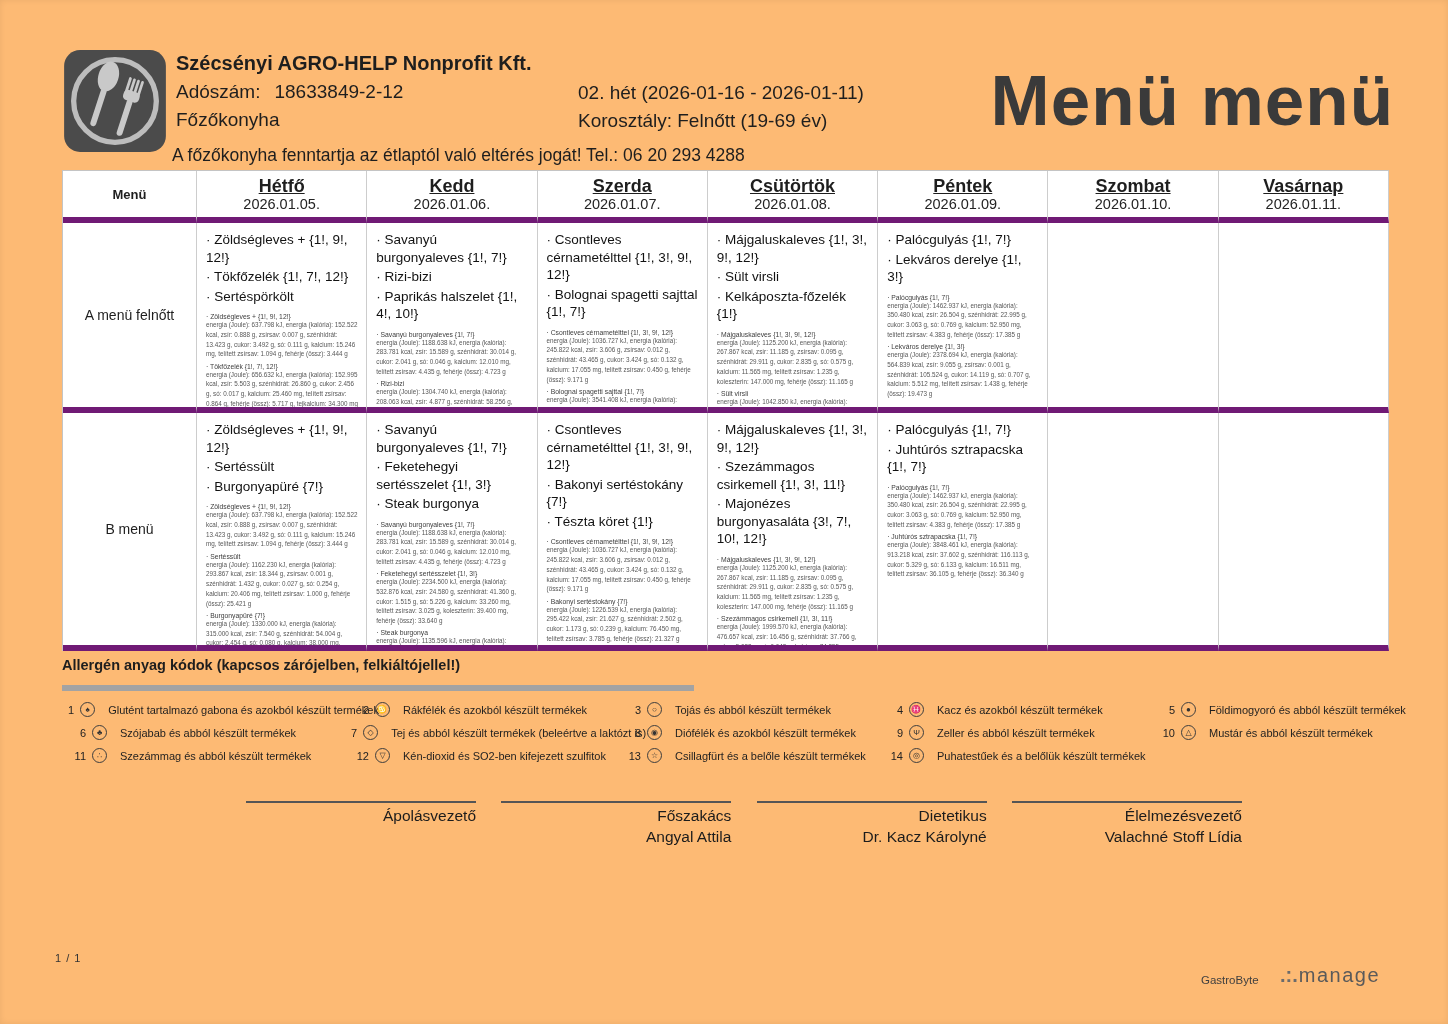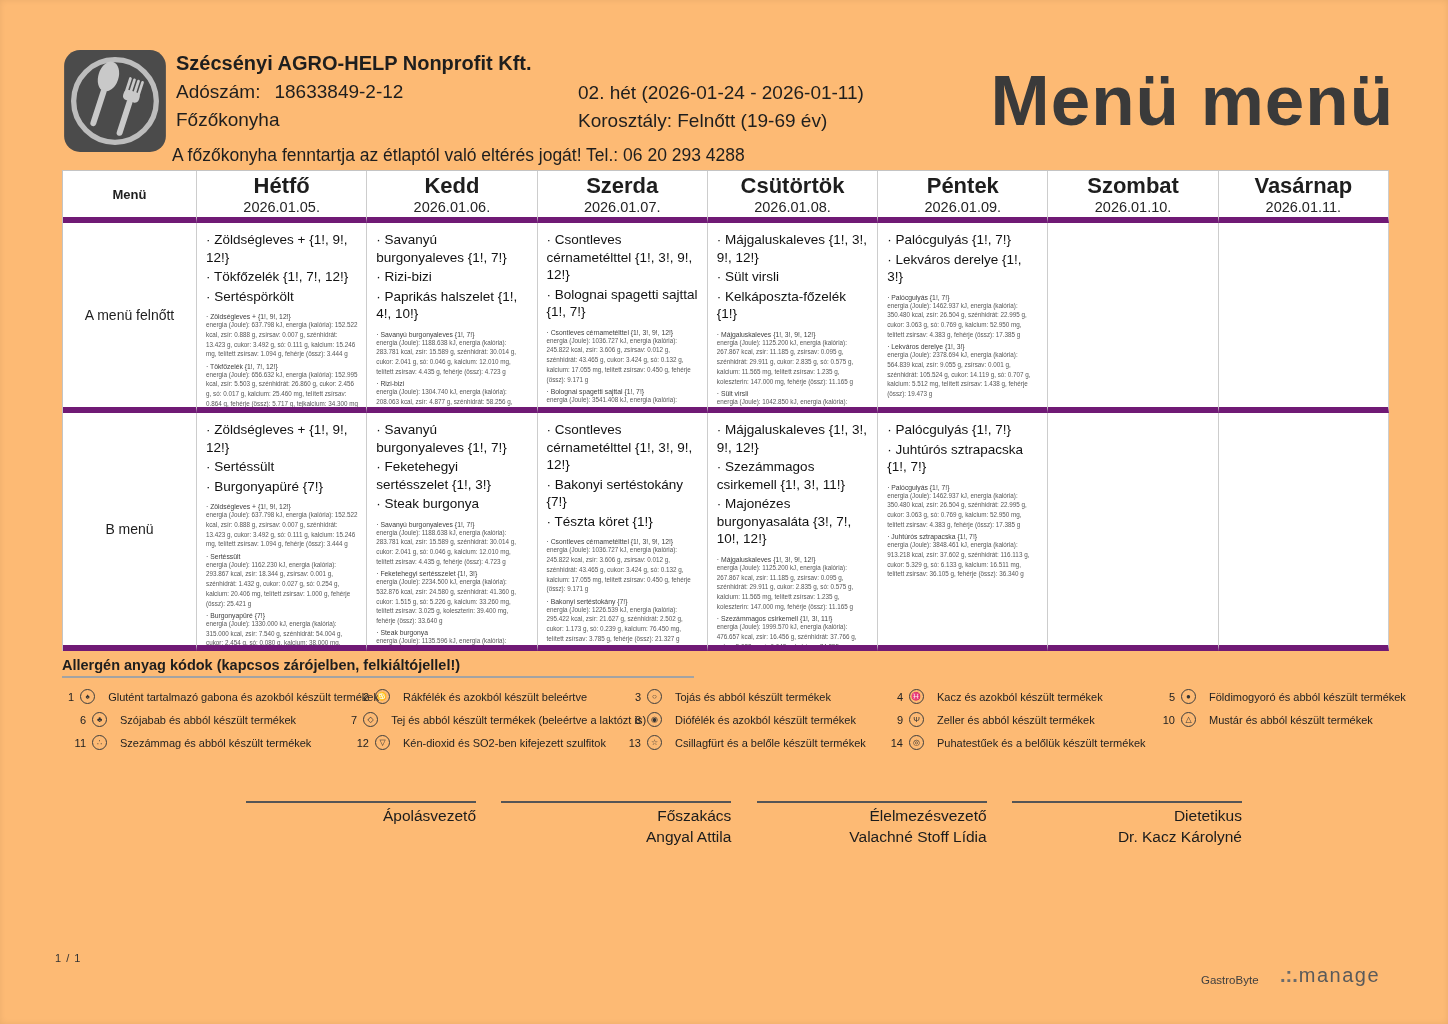--- a/index.html
+++ b/index.html
@@ -16,33 +16,33 @@
   .age{position:absolute;left:578px;top:110px;font-size:19px;}
   .doc-title{position:absolute;right:54px;top:60px;font-size:71px;font-weight:bold;color:#3a3a3a;letter-spacing:1px;}
   .disclaimer{position:absolute;left:172px;top:145px;font-size:17.5px;}
   
   .menu-table{position:absolute;left:62px;top:170px;width:1326px;display:grid;
               grid-template-columns:134px repeat(7,1fr);
               border-top:1px solid #c4c4c4;border-left:1px solid #c4c4c4;background:#fff;}
   .cell{border-right:1px solid #cdcdcd;border-bottom:6px solid #701a75;box-sizing:border-box;overflow:hidden;}
   .hdr{height:52px;display:flex;flex-direction:column;align-items:center;justify-content:center;}
   .corner{font-weight:bold;font-size:13px;}
-  .day-name{font-weight:bold;font-size:22px;line-height:1.15;}
+  .day-name{font-weight:bold;font-size:18px;line-height:1.15;text-decoration:underline;}
   .day-date{font-size:14.5px;color:#242424;}
   .rowlab{display:flex;align-items:center;justify-content:center;font-weight:normal;font-size:14px;text-align:center;padding:0 10px;}
   .rA{height:190px;} .rB{height:238px;}
   .body{padding:8px 8px 4px 9px;}
   .item{font-size:13.5px;line-height:1.3;color:#121212;margin-bottom:2px;}
   .details{margin-top:8px;}
   .d-dish{font-size:6.8px;color:#3d3d3d;margin-top:3.5px;}
   .d-info{font-size:6.3px;color:#575757;line-height:1.55;}
   
   .allergens{position:absolute;left:62px;top:656px;width:1335px;}
   .a-title{font-weight:bold;font-size:14.5px;display:inline-block;width:632px;
-           border-bottom:2px solid #a3a3a3;padding-bottom:3px;box-sizing:border-box;}
+           border-bottom:6px solid #a3a3a3;padding-bottom:12px;box-sizing:border-box;}
   .allergen-grid{display:grid;grid-template-columns:283px 272px 262px 272px auto;margin-top:11px;margin-left:6px;}
   .aitem{display:flex;align-items:center;margin-bottom:8px;}
   .anum{width:18px;text-align:right;font-size:11px;margin-right:6px;color:#222;}
   .aicon{width:15px;height:15px;border:1.2px solid #3e3e3e;border-radius:50%;display:inline-flex;
          align-items:center;justify-content:center;font-size:8px;line-height:1;color:#333;
          margin-right:13px;box-sizing:border-box;flex:0 0 auto;}
   .albl{font-size:11px;color:#1f1f1f;white-space:nowrap;}
   
   .signatures{position:absolute;left:246px;top:801px;width:996px;display:flex;justify-content:space-between;}
   .sig{width:230px;border-top:2px solid #555;padding-top:4px;text-align:right;}
@@ -73,21 +73,21 @@
         <rect x="55.5" y="36" width="15.6" height="10" rx="4"></rect>
         <rect x="60.6" y="44" width="5.6" height="36" rx="2.8"></rect>
       </g>
     </svg>
   </div>
   <div class="company">Szécsényi AGRO-HELP Nonprofit Kft.</div>
   <div class="tax-line">
     <span>Adószám:</span><span class="val">18633849-2-12</span>
   </div>
   <div class="kitchen">Főzőkonyha</div>
-  <div class="week">02. hét (2026-01-24 - 2026-01-11)</div>
+  <div class="week">02. hét (2026-01-16 - 2026-01-11)</div>
   <div class="age">Korosztály: Felnőtt (19-69 év)</div>
   <div class="doc-title">Menü menü</div>
   <div class="disclaimer">A főzőkonyha fenntartja az étlaptól való eltérés jogát! Tel.: 06 20 293 4288</div>
 
   <div class="menu-table" id="menu-table">
       <div class="cell hdr corner">Menü</div>
       <div class="cell hdr">
         <div class="day-name">Hétfő</div>
         <div class="day-date">2026.01.05.</div>
       </div>
@@ -281,21 +281,21 @@
           <div class="aitem">
             <span class="anum">11</span>
             <span class="aicon">∴</span>
             <span class="albl">Szezámmag és abból készült termékek</span>
           </div>
         </div>
         <div class="acol">
           <div class="aitem">
             <span class="anum">2</span>
             <span class="aicon">♋</span>
-            <span class="albl">Rákfélék és azokból készült beleértve</span>
+            <span class="albl">Rákfélék és azokból készült termékek</span>
           </div>
           <div class="aitem">
             <span class="anum">7</span>
             <span class="aicon">◇</span>
             <span class="albl">Tej és abból készült termékek (beleértve a laktózt is)</span>
           </div>
           <div class="aitem">
             <span class="anum">12</span>
             <span class="aicon">▽</span>
             <span class="albl">Kén-dioxid és SO2-ben kifejezett szulfitok</span>
@@ -352,26 +352,26 @@
 
   <div class="signatures" id="signatures">
       <div class="sig">
         <div class="sig-role">Ápolásvezető</div>
       </div>
       <div class="sig">
         <div class="sig-role">Főszakács</div>
         <div class="sig-name">Angyal Attila</div>
       </div>
       <div class="sig">
+        <div class="sig-role">Dietetikus</div>
+        <div class="sig-name">Dr. Kacz Károlyné</div>
+      </div>
+      <div class="sig">
         <div class="sig-role">Élelmezésvezető</div>
         <div class="sig-name">Valachné Stoff Lídia</div>
-      </div>
-      <div class="sig">
-        <div class="sig-role">Dietetikus</div>
-        <div class="sig-name">Dr. Kacz Károlyné</div>
       </div>
     </div>
 
   <div class="page-num">1 / 1</div>
   <div class="brand-gb">GastroByte</div>
   <div class="brand-manage"><span class="dots">.:.</span><span>manage</span></div>
 
 </div>
 
 </body></html>

